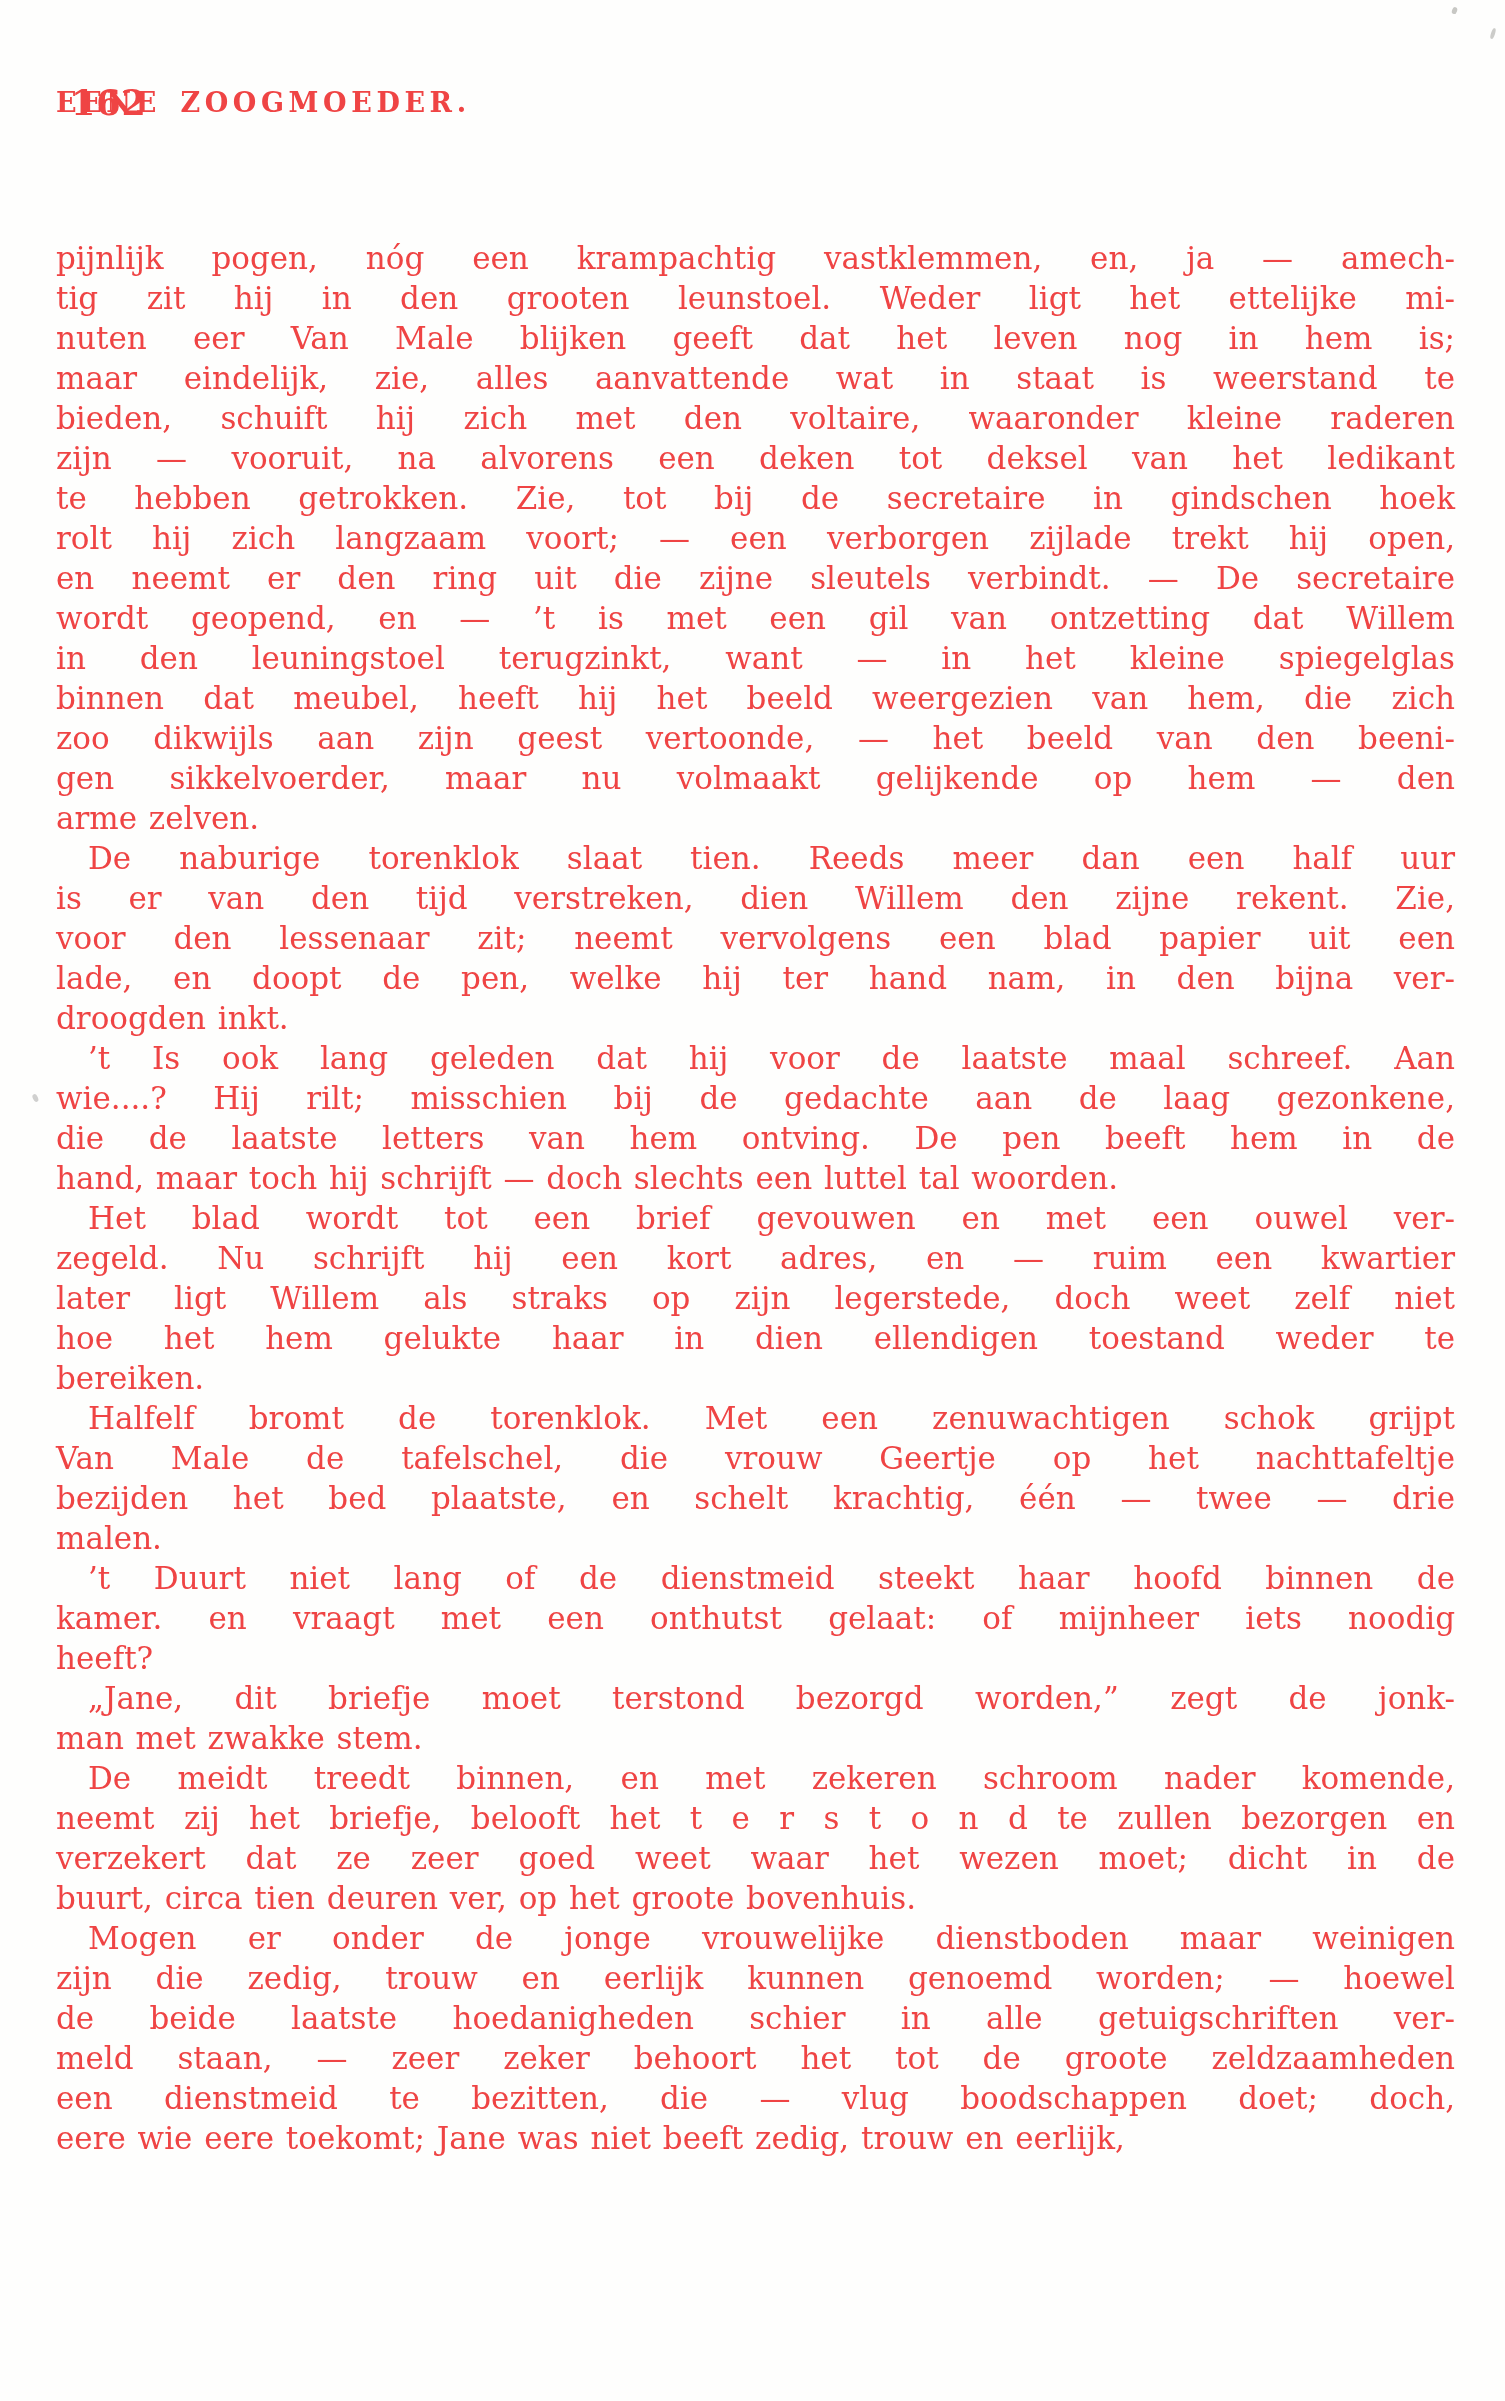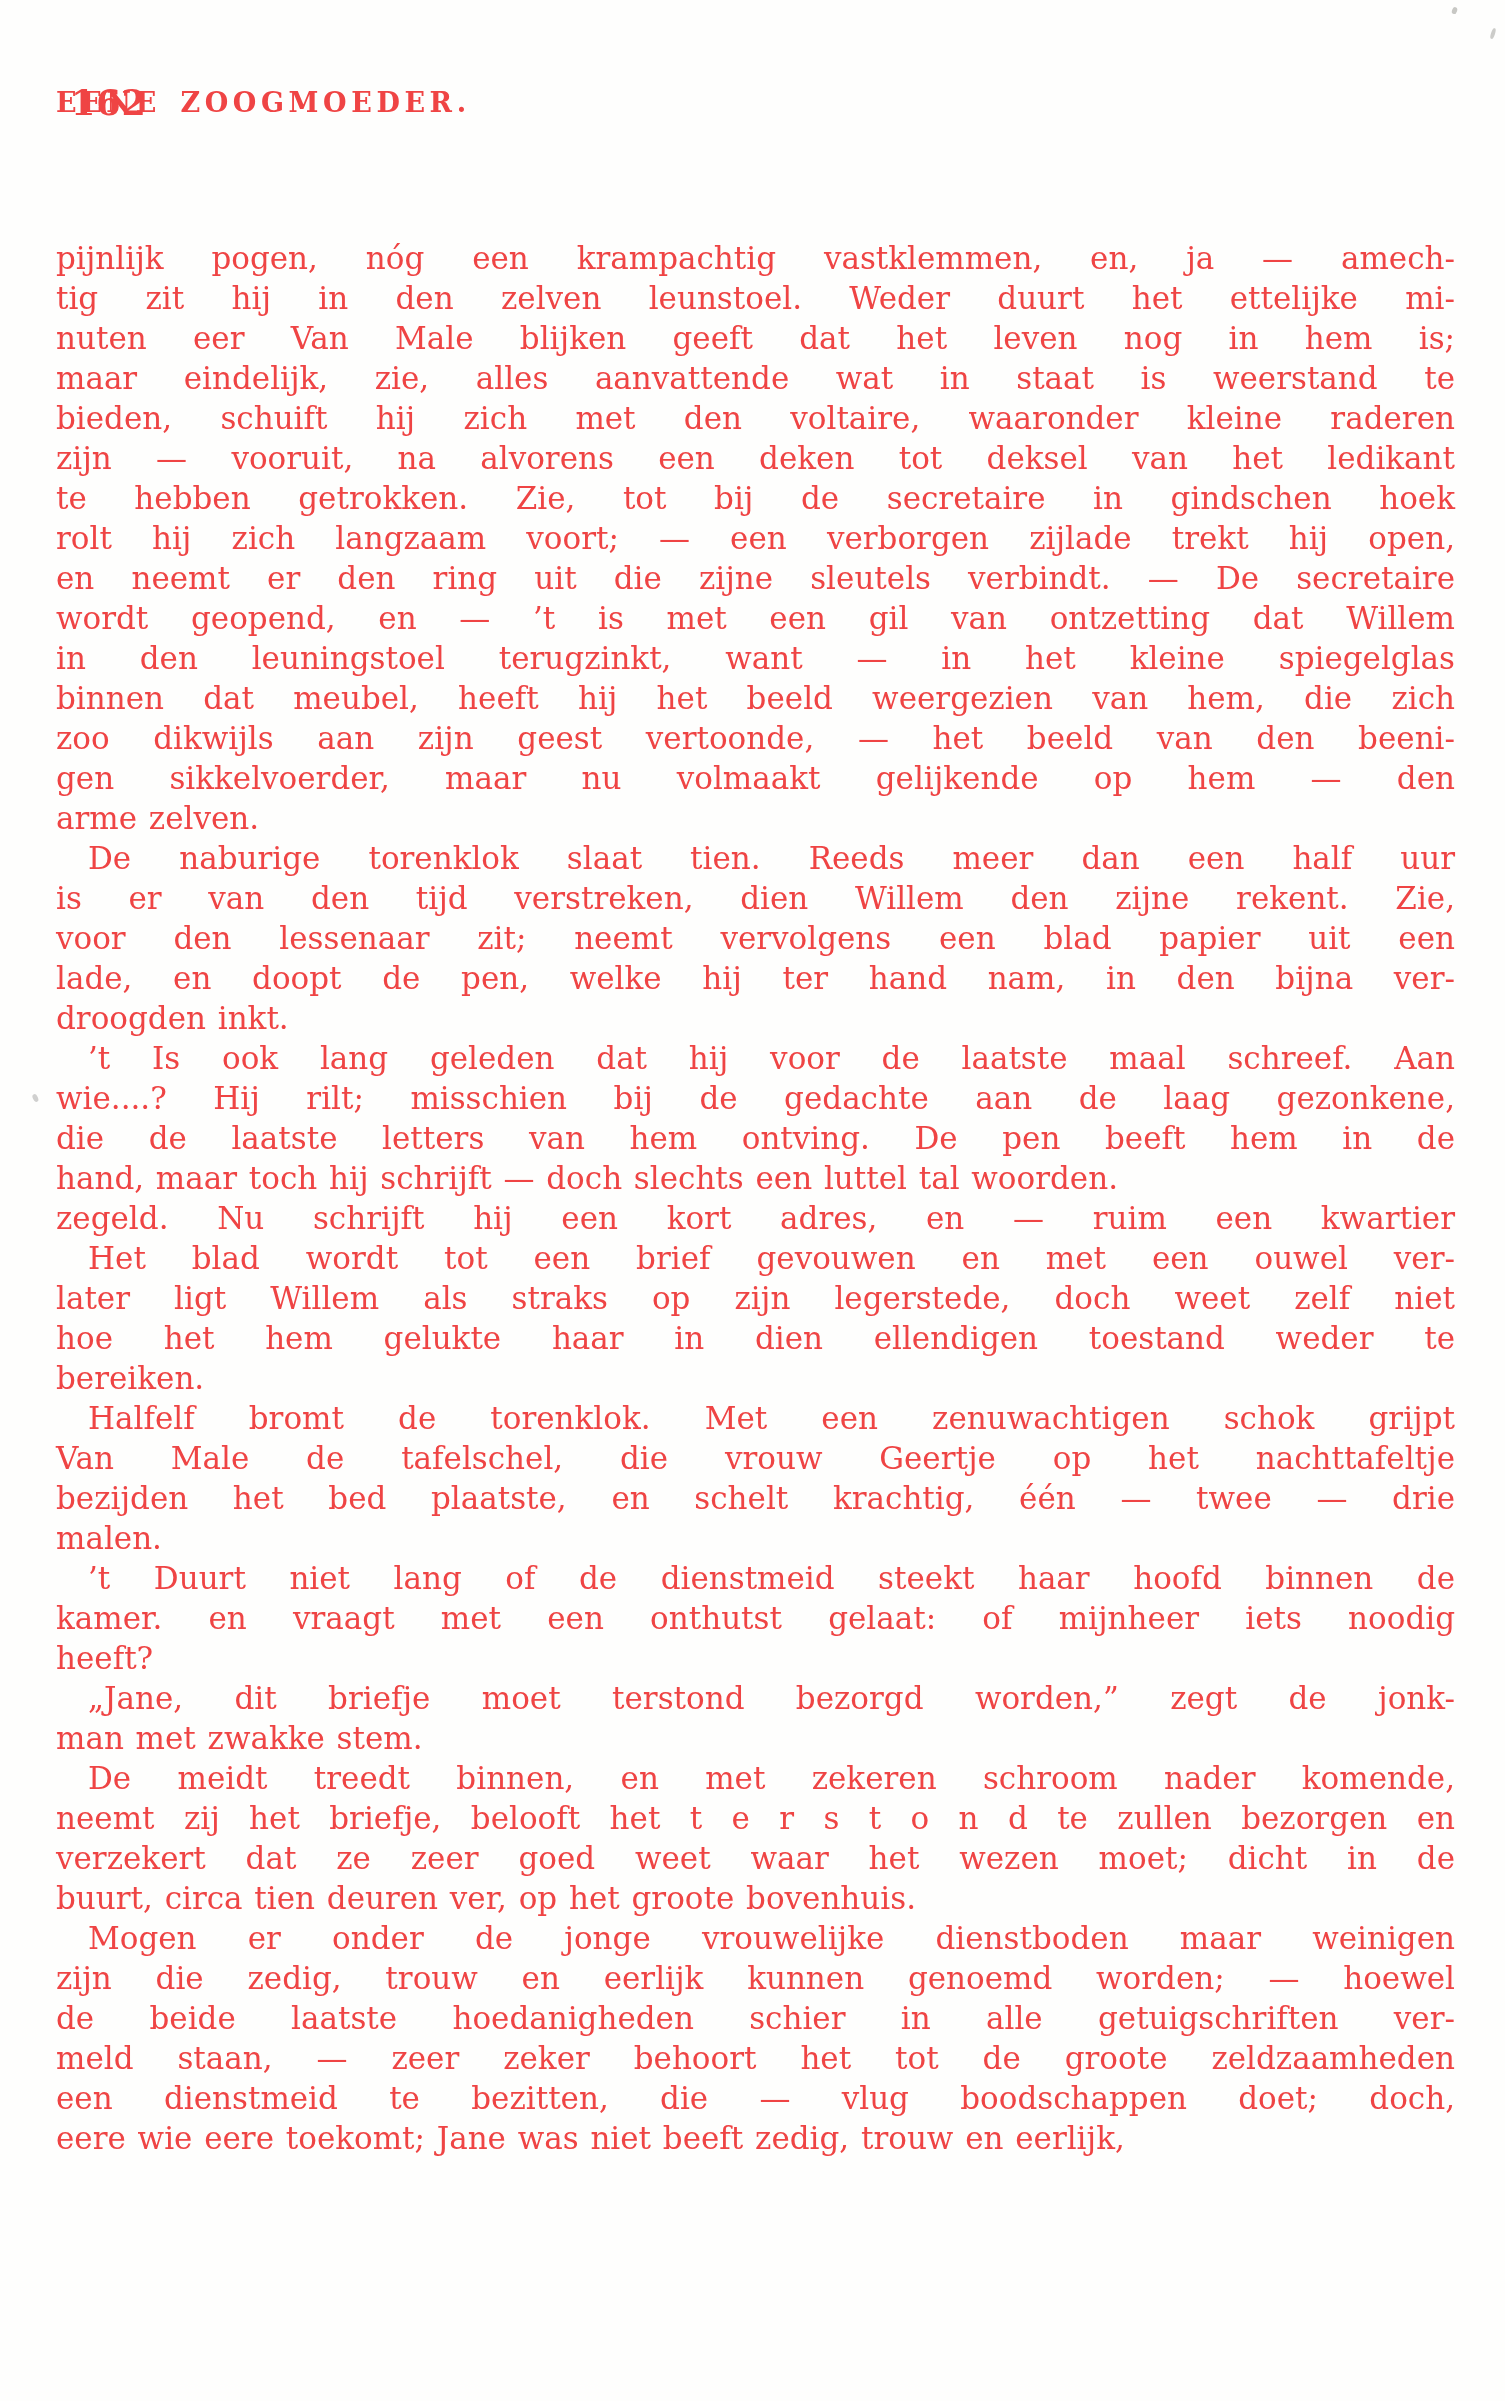--- a/index.html
+++ b/index.html
@@ -76,21 +76,21 @@
   <div class="scan-speck speck-b"></div>
   <div class="scan-speck speck-c"></div>
 
   <div class="page-header">
     <div class="page-number">162</div>
     <div class="running-title">EENE ZOOGMOEDER.</div>
   </div>
 
   <div class="text-block">
       <div class="text-line">pijnlijk pogen, nóg een krampachtig vastklemmen, en, ja — amech-</div>
-      <div class="text-line">tig zit hij in den zelven leunstoel. Weder duurt het ettelijke mi-</div>
+      <div class="text-line">tig zit hij in den grooten leunstoel. Weder ligt het ettelijke mi-</div>
       <div class="text-line">nuten eer Van Male blijken geeft dat het leven nog in hem is;</div>
       <div class="text-line">maar eindelijk, zie, alles aanvattende wat in staat is weerstand te</div>
       <div class="text-line">bieden, schuift hij zich met den voltaire, waaronder kleine raderen</div>
       <div class="text-line">zijn — vooruit, na alvorens een deken tot deksel van het ledikant</div>
       <div class="text-line">te hebben getrokken. Zie, tot bij de secretaire in gindschen hoek</div>
       <div class="text-line">rolt hij zich langzaam voort; — een verborgen zijlade trekt hij open,</div>
       <div class="text-line">en neemt er den ring uit die zijne sleutels verbindt. — De secretaire</div>
       <div class="text-line">wordt geopend, en — ’t is met een gil van ontzetting dat Willem</div>
       <div class="text-line">in den leuningstoel terugzinkt, want — in het kleine spiegelglas</div>
       <div class="text-line">binnen dat meubel, heeft hij het beeld weergezien van hem, die zich</div>
@@ -99,22 +99,22 @@
       <div class="text-line para-last">arme zelven.</div>
       <div class="text-line indent">De naburige torenklok slaat tien. Reeds meer dan een half uur</div>
       <div class="text-line">is er van den tijd verstreken, dien Willem den zijne rekent. Zie,</div>
       <div class="text-line">voor den lessenaar zit; neemt vervolgens een blad papier uit een</div>
       <div class="text-line">lade, en doopt de pen, welke hij ter hand nam, in den bijna ver-</div>
       <div class="text-line para-last">droogden inkt.</div>
       <div class="text-line indent">’t Is ook lang geleden dat hij voor de laatste maal schreef. Aan</div>
       <div class="text-line">wie....? Hij rilt; misschien bij de gedachte aan de laag gezonkene,</div>
       <div class="text-line">die de laatste letters van hem ontving. De pen beeft hem in de</div>
       <div class="text-line para-last">hand, maar toch hij schrijft — doch slechts een luttel tal woorden.</div>
+      <div class="text-line indent">Het blad wordt tot een brief gevouwen en met een ouwel ver-</div>
       <div class="text-line">zegeld. Nu schrijft hij een kort adres, en — ruim een kwartier</div>
-      <div class="text-line indent">Het blad wordt tot een brief gevouwen en met een ouwel ver-</div>
       <div class="text-line">later ligt Willem als straks op zijn legerstede, doch weet zelf niet</div>
       <div class="text-line">hoe het hem gelukte haar in dien ellendigen toestand weder te</div>
       <div class="text-line para-last">bereiken.</div>
       <div class="text-line indent">Halfelf bromt de torenklok. Met een zenuwachtigen schok grijpt</div>
       <div class="text-line">Van Male de tafelschel, die vrouw Geertje op het nachttafeltje</div>
       <div class="text-line">bezijden het bed plaatste, en schelt krachtig, één — twee — drie</div>
       <div class="text-line para-last">malen.</div>
       <div class="text-line indent">’t Duurt niet lang of de dienstmeid steekt haar hoofd binnen de</div>
       <div class="text-line">kamer. en vraagt met een onthutst gelaat: of mijnheer iets noodig</div>
       <div class="text-line para-last">heeft?</div>

